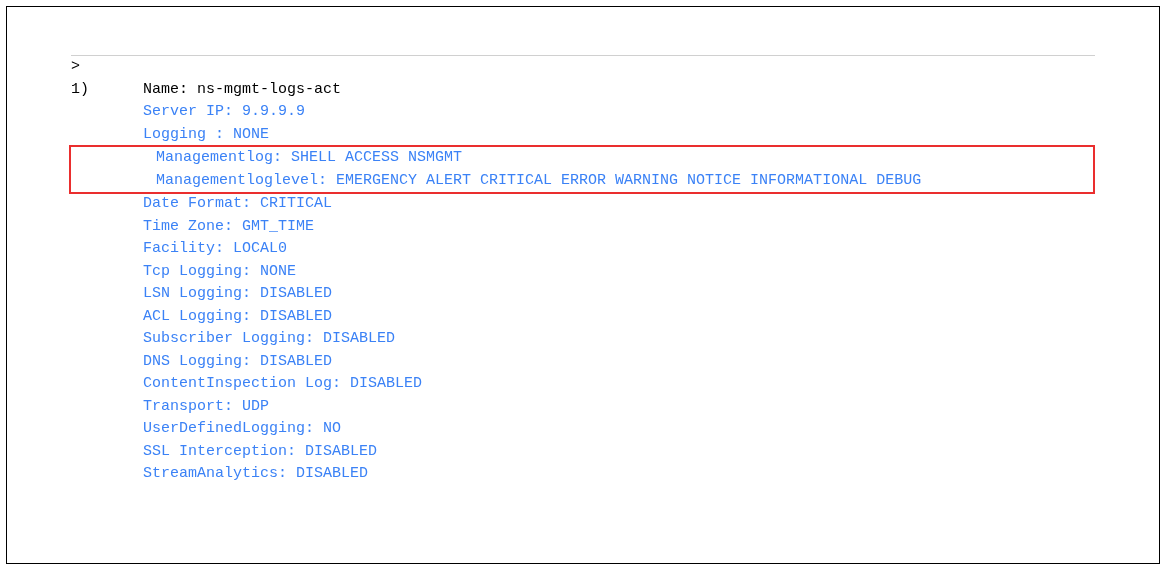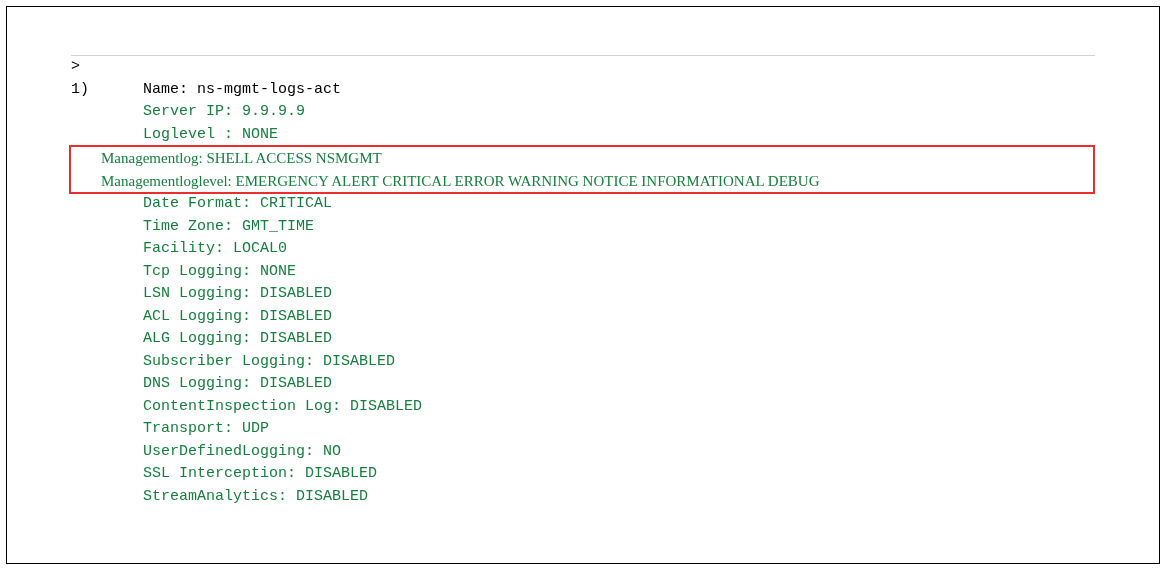--- a/index.html
+++ b/index.html
@@ -20,59 +20,57 @@
       height: 558px;
       padding: 48px 64px 18px 64px;
       overflow: hidden;
     }
     .terminal {
       border-top: 1px solid #d0d0d0;
       padding-top: 0;
     }
     .line {
       white-space: pre;
-      color: #15803d;
+      color: #3b82f6;
     }
     .prompt-line {
       display: flex;
       white-space: pre;
     }
     .index-line {
       display: flex;
       white-space: pre;
     }
     .red-box {
       border: 2px solid #ea2e2e;
       margin-left: -2px;
-      padding-left: 0;
+      padding-left: 13px;
       margin-top: -1px;
       margin-bottom: -1px;
-      font-family: Liberation Serif, serif;
     }
   </style>
 </head>
 <body>
 
 <div class="frame">
   <div class="terminal">
     <div class="prompt-line"><span>&gt;</span><span> </span></div>
     <div class="index-line"><span>1)</span><span>      </span><span>Name: </span><span>ns-mgmt-logs-act</span></div>
     <div class="line">        <span>Server IP: </span><span>9.9.9.9</span></div>
-    <div class="line">        <span>Loglevel : </span><span>NONE</span></div>
+    <div class="line">        <span>Logging : </span><span>NONE</span></div>
     <div class="red-box">
       <div class="line">        <span>Managementlog: </span><span>SHELL ACCESS NSMGMT</span></div>
       <div class="line">        <span>Managementloglevel: </span><span>EMERGENCY ALERT CRITICAL ERROR WARNING NOTICE INFORMATIONAL DEBUG</span></div>
     </div>
     <div class="line">        <span>Date Format: </span><span>CRITICAL</span></div>
     <div class="line">        <span>Time Zone: </span><span>GMT_TIME</span></div>
     <div class="line">        <span>Facility: </span><span>LOCAL0</span></div>
     <div class="line">        <span>Tcp Logging: </span><span>NONE</span></div>
     <div class="line">        <span>LSN Logging: </span><span>DISABLED</span></div>
     <div class="line">        <span>ACL Logging: </span><span>DISABLED</span></div>
-    <div class="line">        <span>ALG Logging: </span><span>DISABLED</span></div>
     <div class="line">        <span>Subscriber Logging: </span><span>DISABLED</span></div>
     <div class="line">        <span>DNS Logging: </span><span>DISABLED</span></div>
     <div class="line">        <span>ContentInspection Log: </span><span>DISABLED</span></div>
     <div class="line">        <span>Transport: </span><span>UDP</span></div>
     <div class="line">        <span>UserDefinedLogging: </span><span>NO</span></div>
     <div class="line">        <span>SSL Interception: </span><span>DISABLED</span></div>
     <div class="line">        <span>StreamAnalytics: </span><span>DISABLED</span></div>
 
   </div>
 </div>

